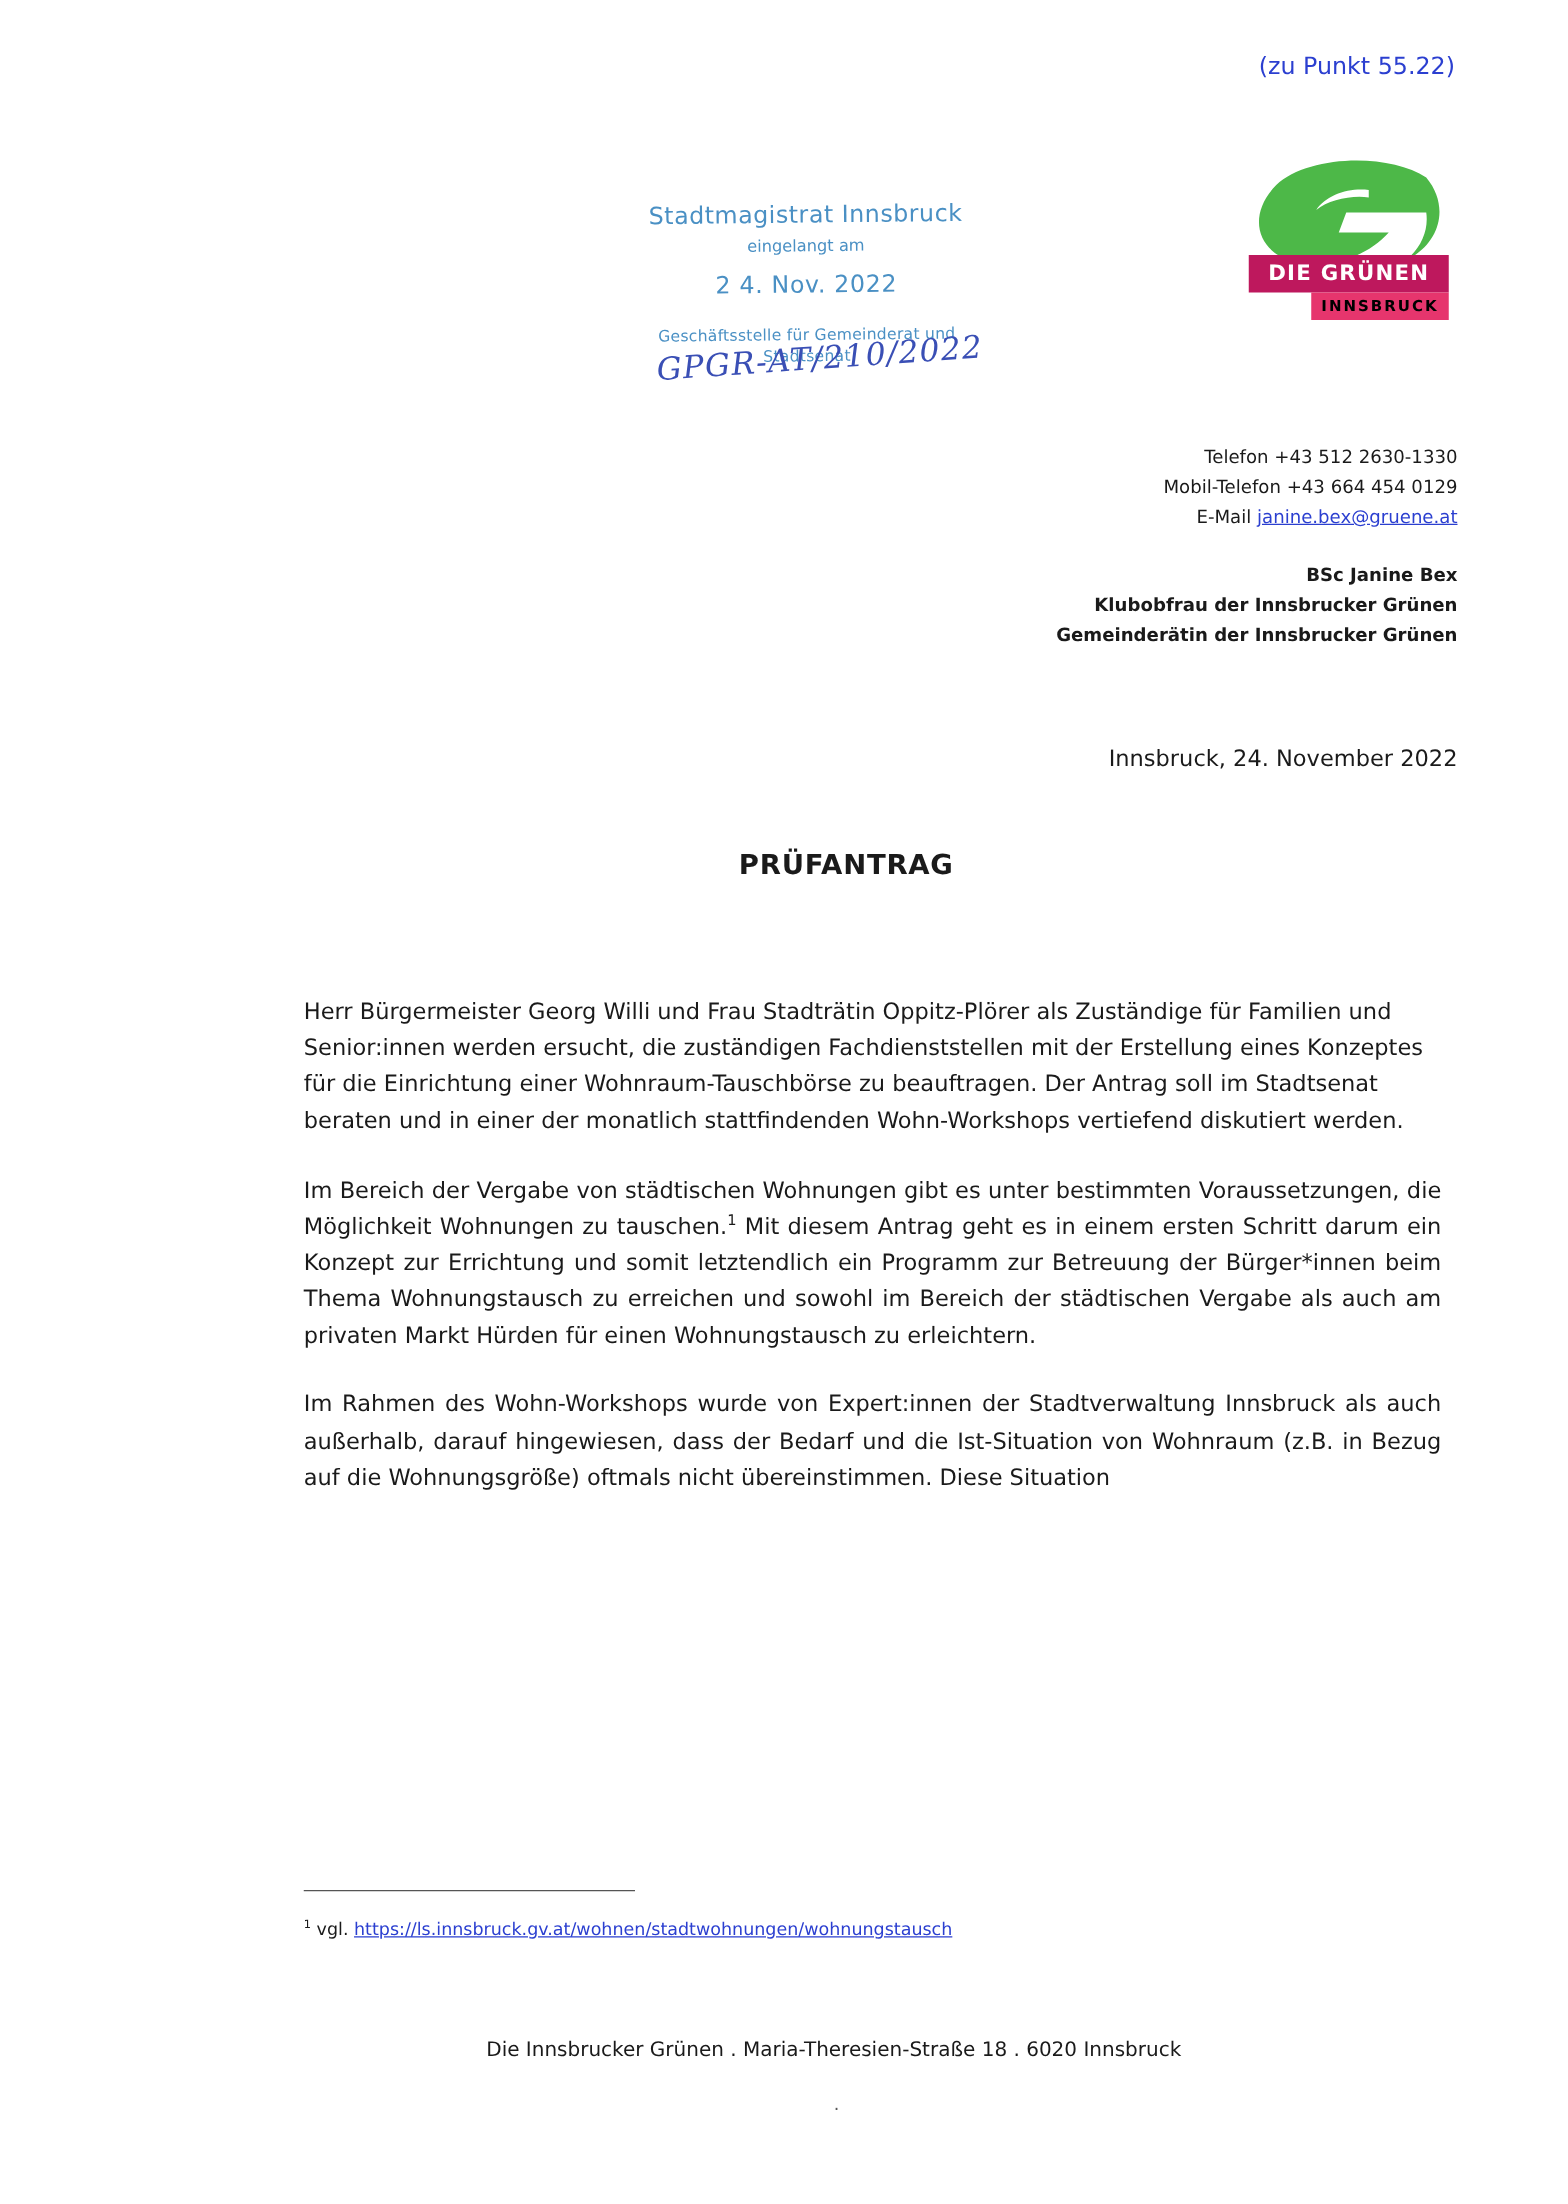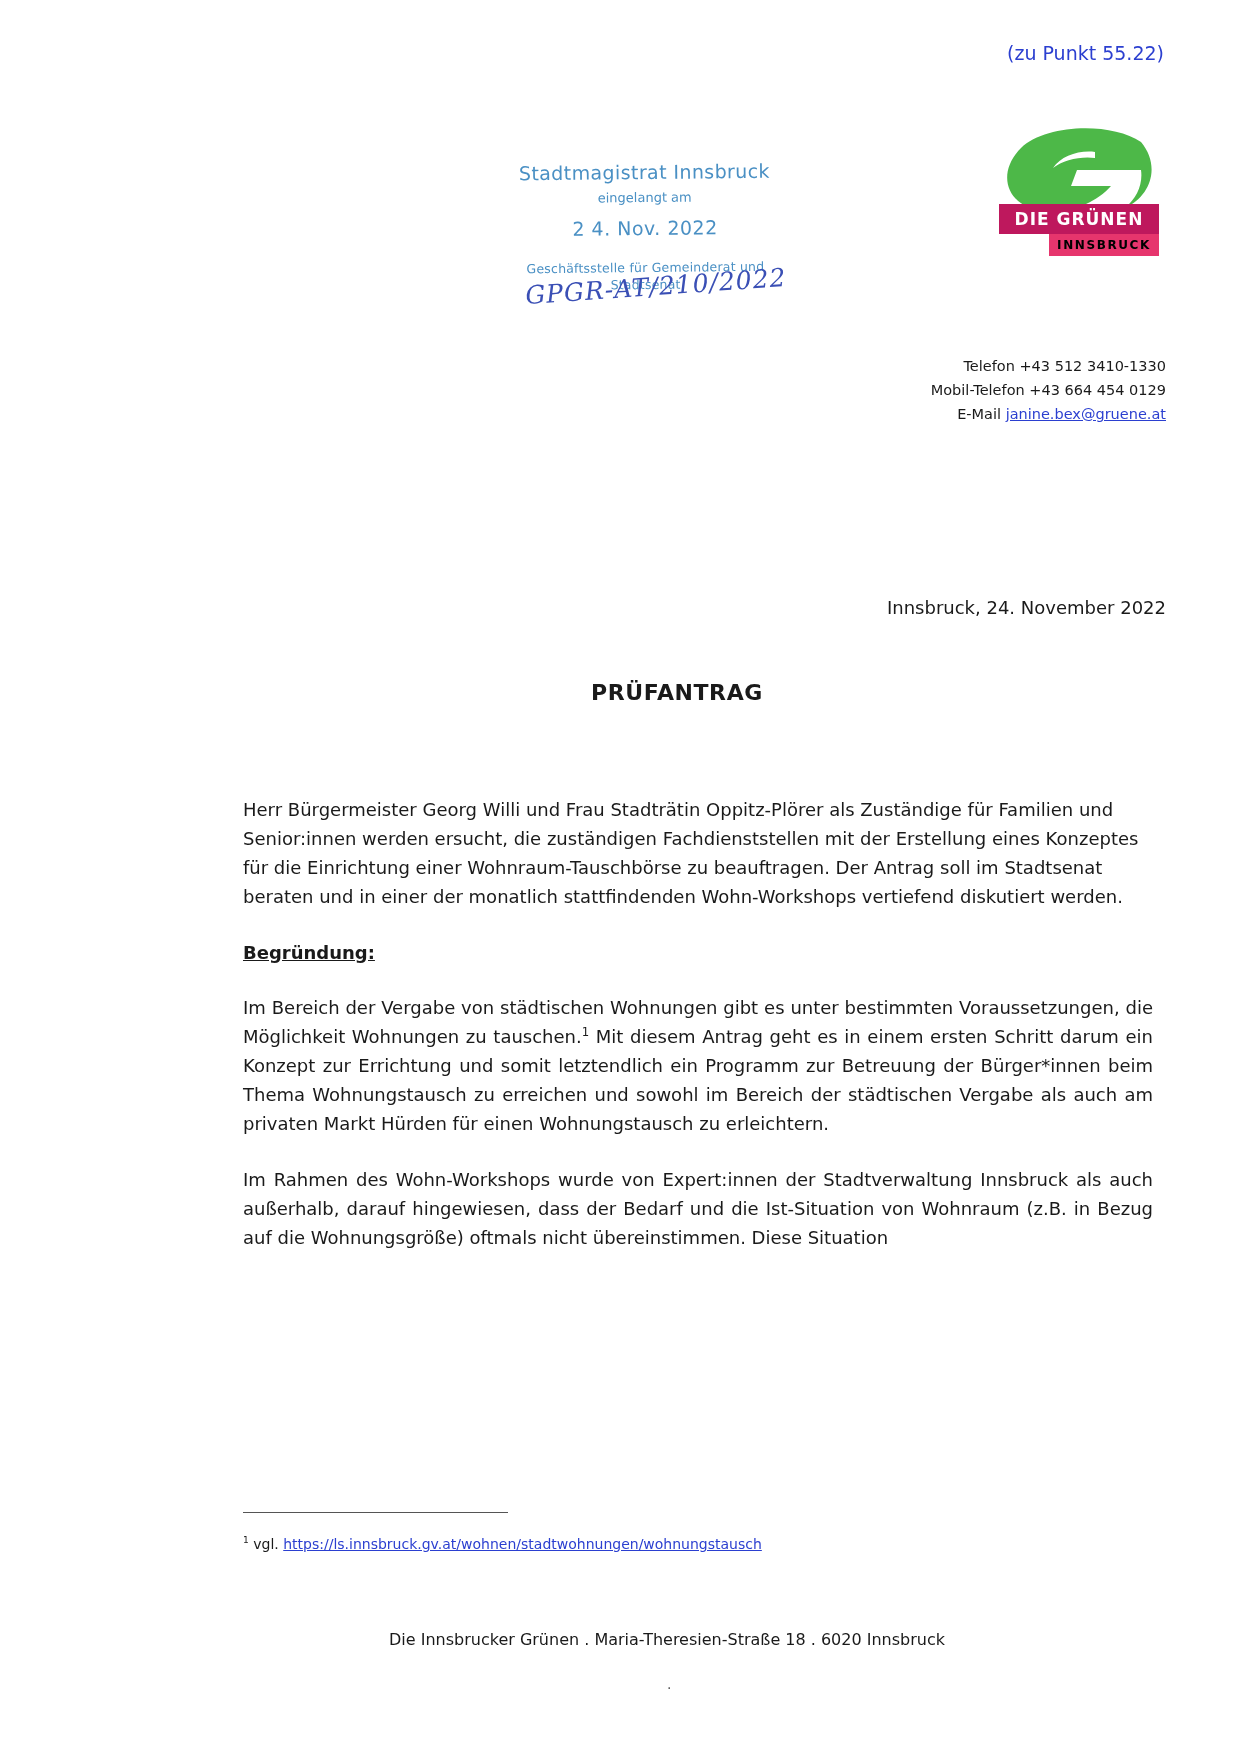--- a/index.html
+++ b/index.html
@@ -262,36 +262,40 @@
     </div>
     <div class="bar-green">
       <span>DIE GRÜNEN</span>
     </div>
     <div class="bar-pink">
       <span>INNSBRUCK</span>
     </div>
   </div>
 
   <div class="contact">
-    <div>Telefon +43 512 3410-1330</div>
+    <div>Telefon +43 512 2630-1330</div>
     <div>Mobil-Telefon +43 664 454 0129</div>
     <div>
       <span>E-Mail</span>
       <a href="#">janine.bex@gruene.at</a>
     </div>
   </div>
 
+  <div class="person">
+    <div>BSc Janine Bex</div>
+    <div>Klubobfrau der Innsbrucker Grünen</div>
+    <div>Gemeinderätin der Innsbrucker Grünen</div>
+  </div>
 
   <div class="dateline">Innsbruck, 24. November 2022</div>
 
   <div class="doc-title">PRÜFANTRAG</div>
 
   <div class="body-col">
     <div class="para">Herr Bürgermeister Georg Willi und Frau Stadträtin Oppitz-Plörer als Zuständige für Familien und Senior:innen werden ersucht, die zuständigen Fachdienststellen mit der Erstellung eines Konzeptes für die Einrichtung einer Wohnraum-Tauschbörse zu beauftragen. Der Antrag soll im Stadtsenat beraten und in einer der monatlich stattfindenden Wohn-Workshops vertiefend diskutiert werden.</div>
-    <div class="reason">Begründung:</div>
     <div class="para justify">
       <span>Im Bereich der Vergabe von städtischen Wohnungen gibt es unter bestimmten Voraussetzungen, die Möglichkeit Wohnungen zu tauschen.</span><sup>1</sup><span> Mit diesem Antrag geht es in einem ersten Schritt darum ein Konzept zur Errichtung und somit letztendlich ein Programm zur Betreuung der Bürger*innen beim Thema Wohnungstausch zu erreichen und sowohl im Bereich der städtischen Vergabe als auch am privaten Markt Hürden für einen Wohnungstausch zu erleichtern.</span>
     </div>
     <div class="para justify">Im Rahmen des Wohn-Workshops wurde von Expert:innen der Stadtverwaltung Innsbruck als auch außerhalb, darauf hingewiesen, dass der Bedarf und die Ist-Situation von Wohnraum (z.B. in Bezug auf die Wohnungsgröße) oftmals nicht übereinstimmen. Diese Situation</div>
   </div>
 
   <div class="footnote-rule"></div>
   <div class="footnote">
     <sup>1</sup>
     <span>vgl. </span><a href="#">https://ls.innsbruck.gv.at/wohnen/stadtwohnungen/wohnungstausch</a>

